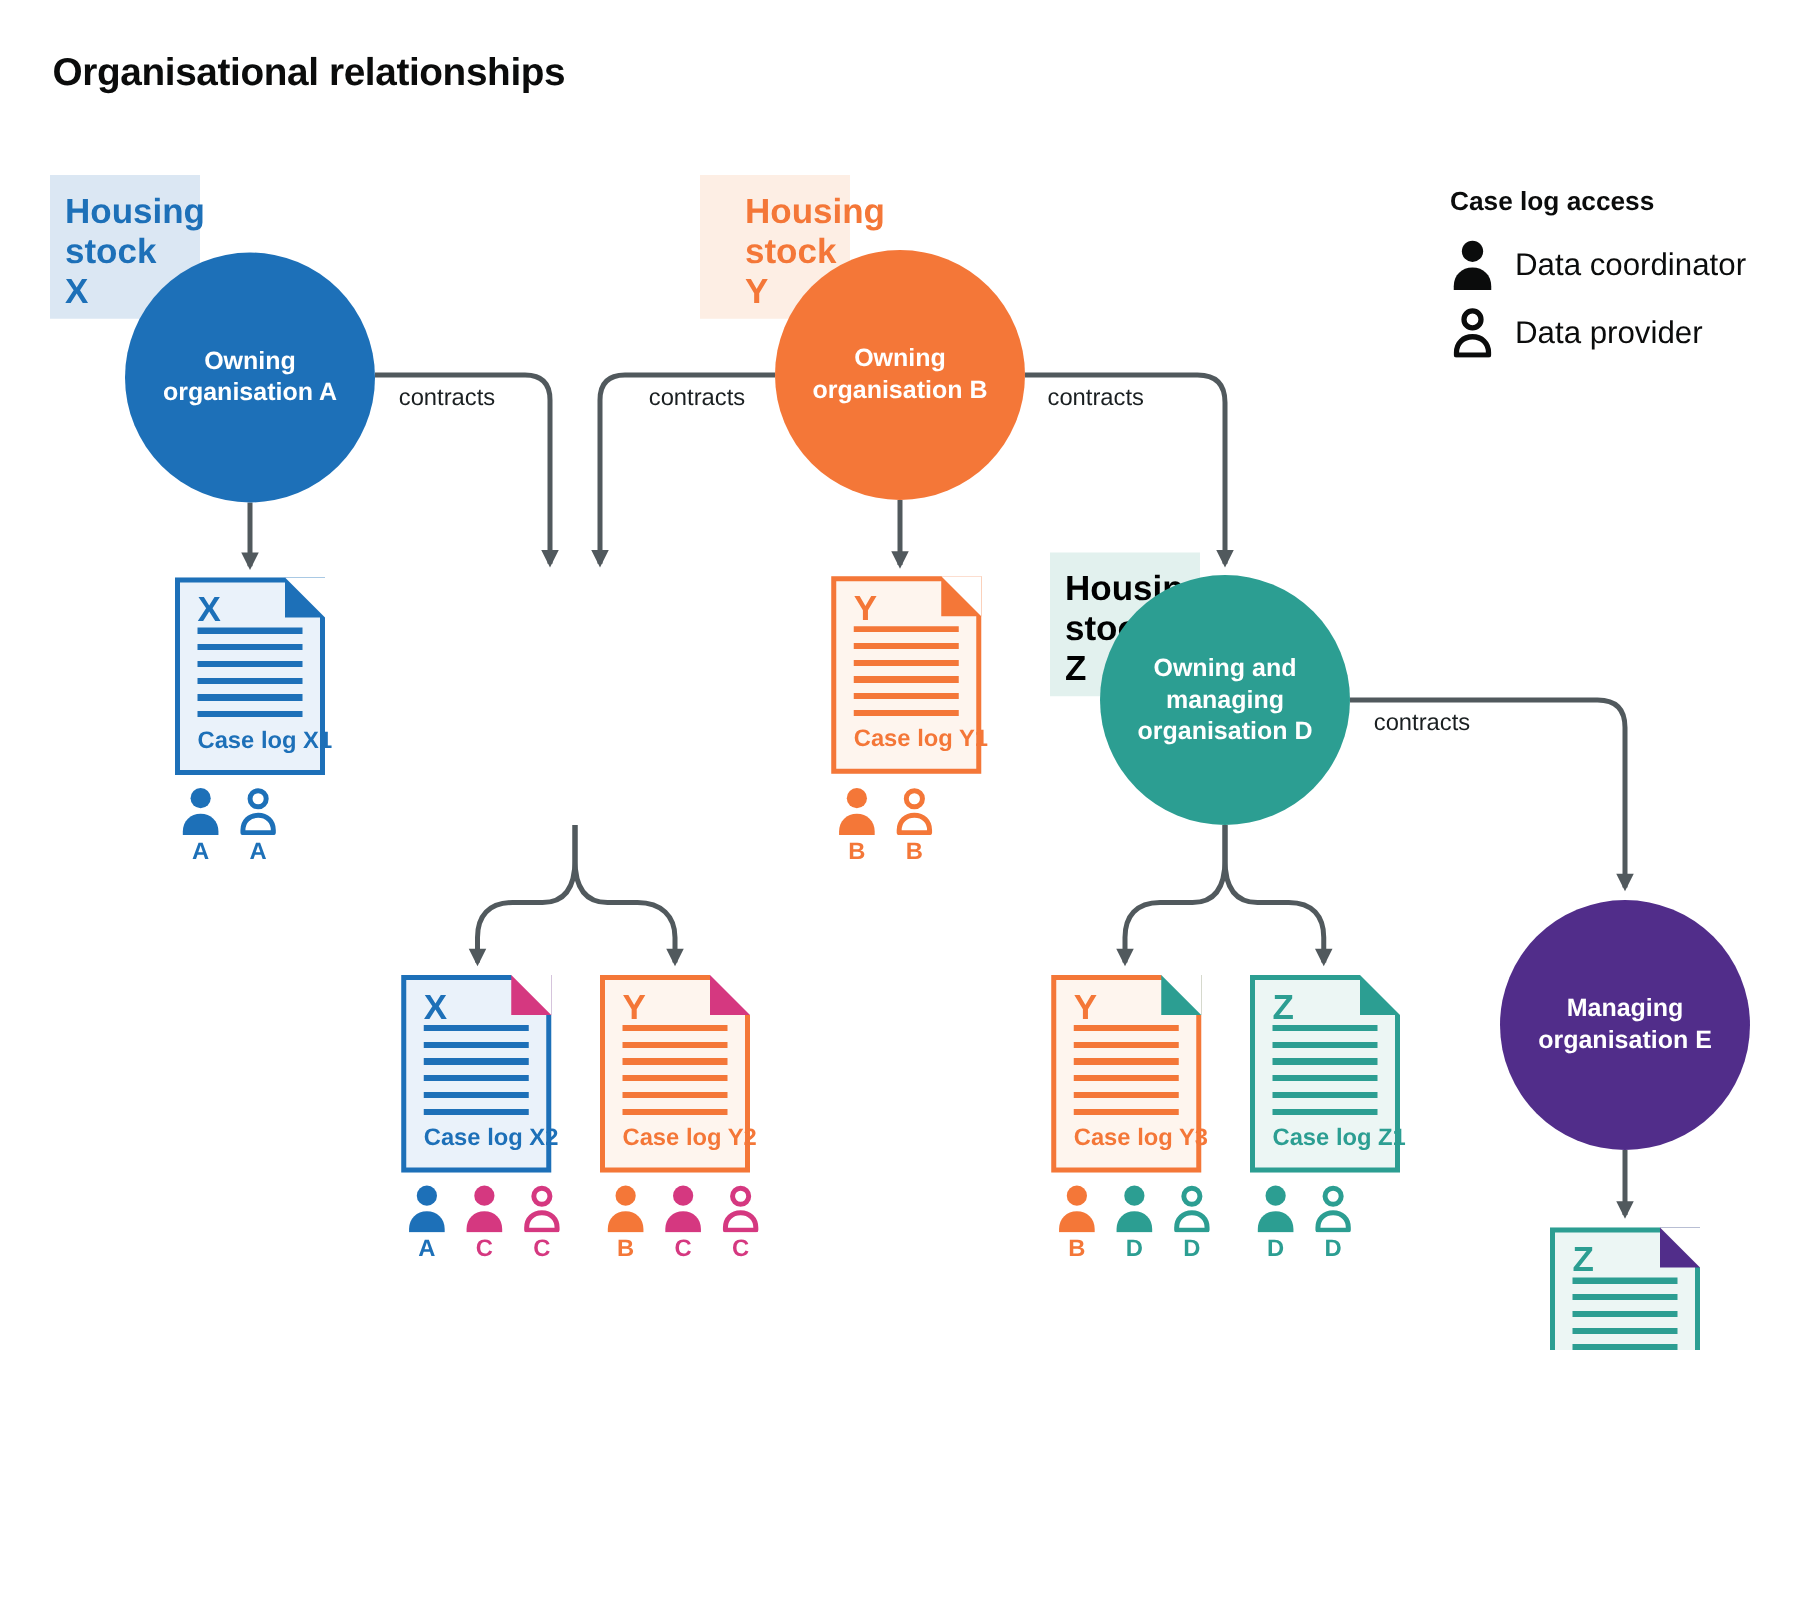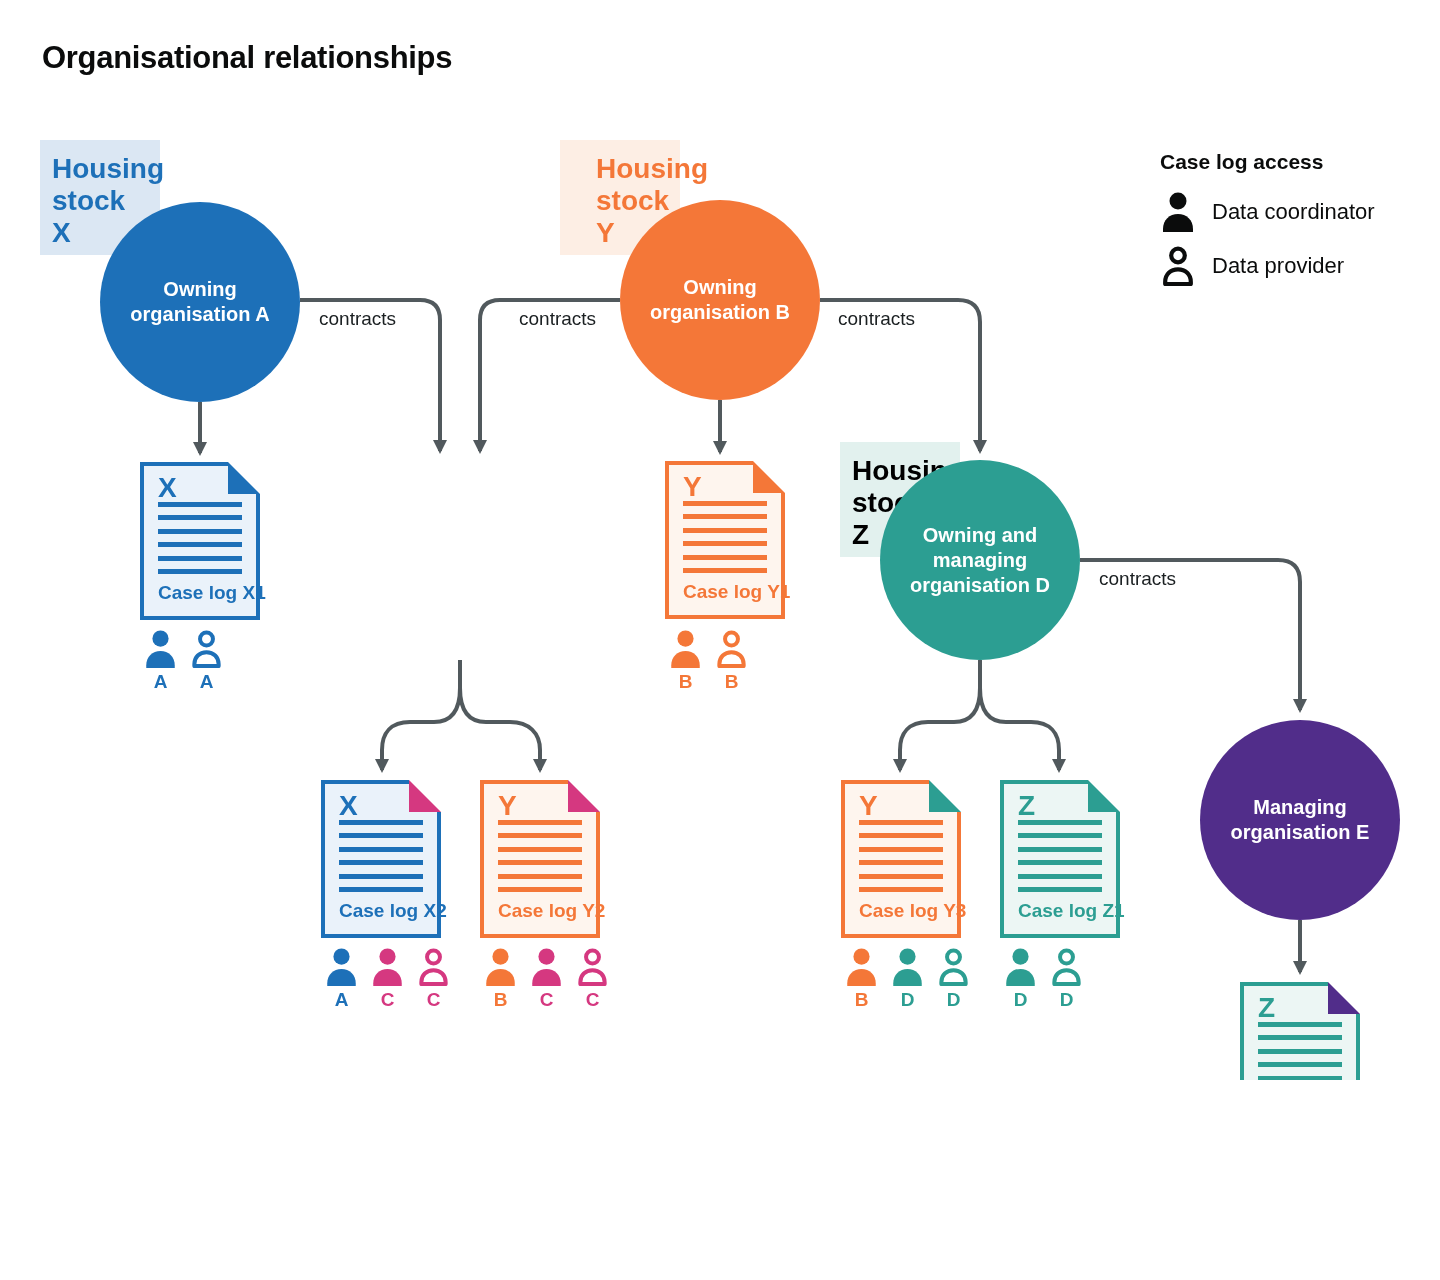--- a/index.html
+++ b/index.html
@@ -65,21 +65,21 @@
   .person{display:flex;flex-direction:column;align-items:center;width:37px;}
   .person svg{width:35px;height:38px;display:block;}
   .p-letter{font-size:19px;font-weight:700;margin-top:3px;}
   .pc-blue{color:#1d70b8;} .pc-orange{color:#f47738;} .pc-pink{color:#d53880;}
   .pc-teal{color:#2c9e92;} .pc-purple{color:#512d8a;} .pc-black{color:#0b0c0c;}
   
   .legend{position:absolute;left:1160px;top:150px;z-index:2;}
   .legend-title{font-size:21px;font-weight:700;margin-bottom:18px;}
   .legend-row{display:flex;align-items:center;gap:16px;margin-bottom:14px;}
   .legend-row svg{width:36px;height:40px;display:block;}
-  .legend-row span{font-size:22px;color:#0b0c0c;}
+  .legend-row span{font-size:25px;color:#0b0c0c;}
   .hidden-defs{position:absolute;width:0;height:0;overflow:hidden;}
 </style>
 </head>
 <body>
 
 <svg class="hidden-defs" aria-hidden="true">
   <defs>
     <symbol id="person-filled" viewBox="0 0 36 40">
       <circle cx="18" cy="9" r="8.5" fill="currentColor"></circle>
       <path d="M3 40 v-3 c0 -9 6.5 -15 15 -15 s15 6 15 15 v3 z" fill="currentColor"></path>

